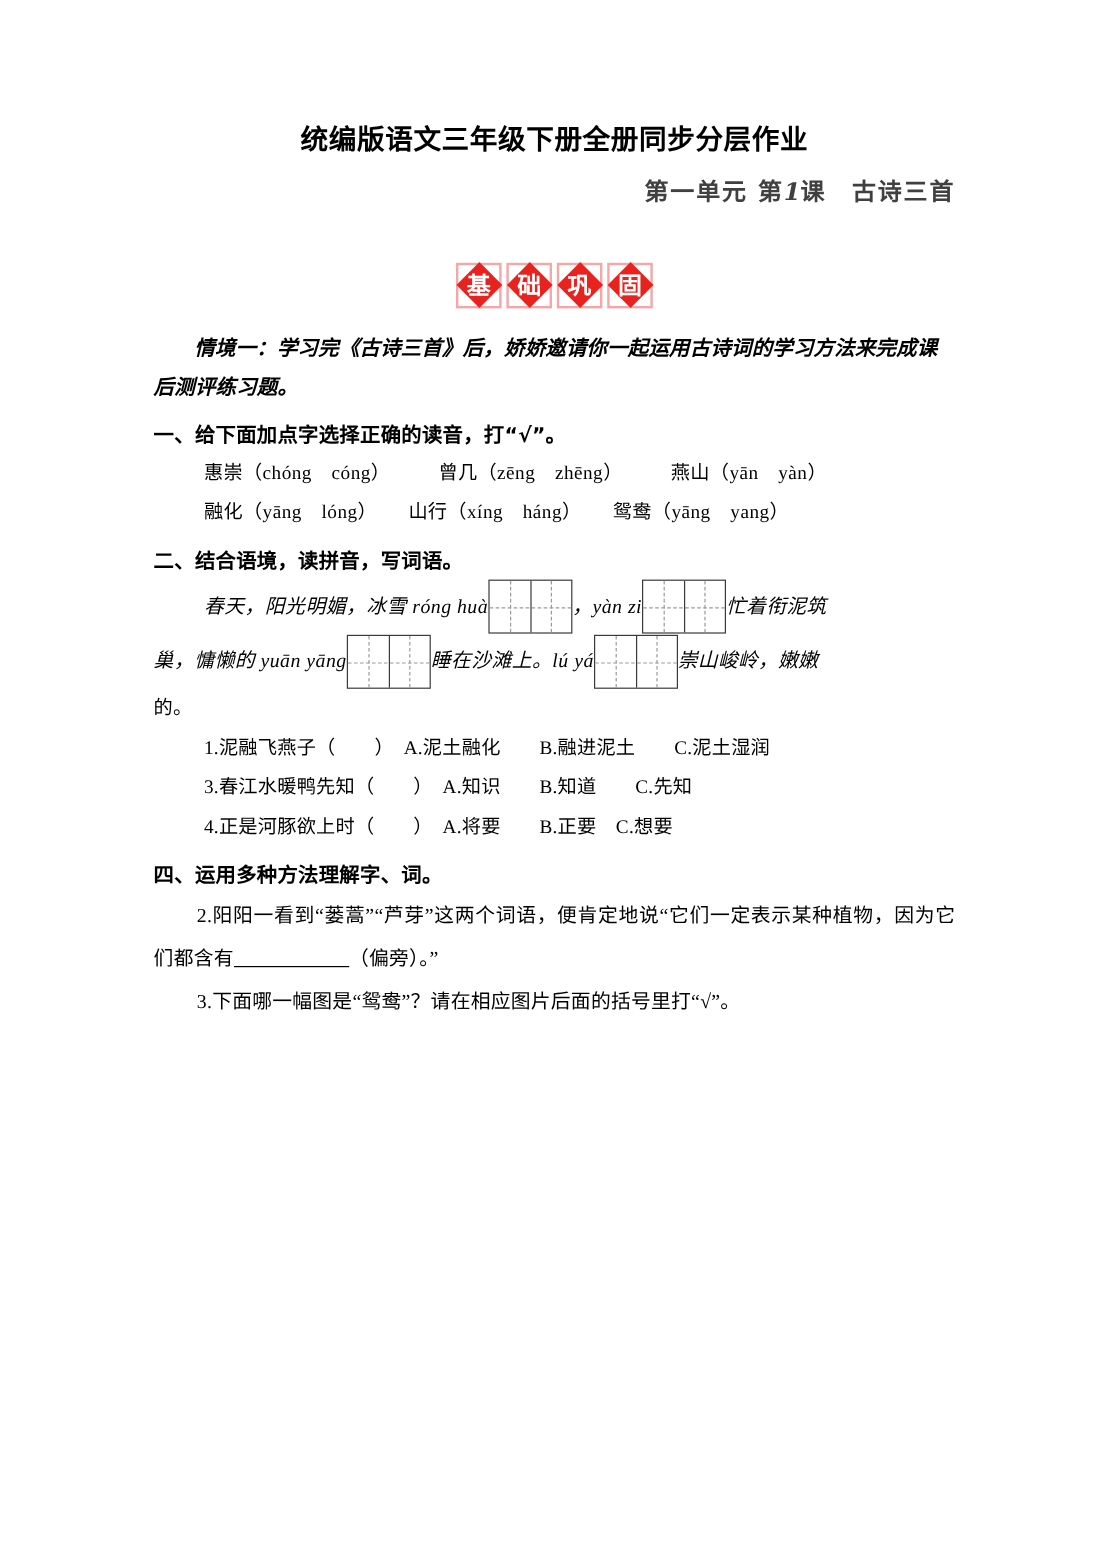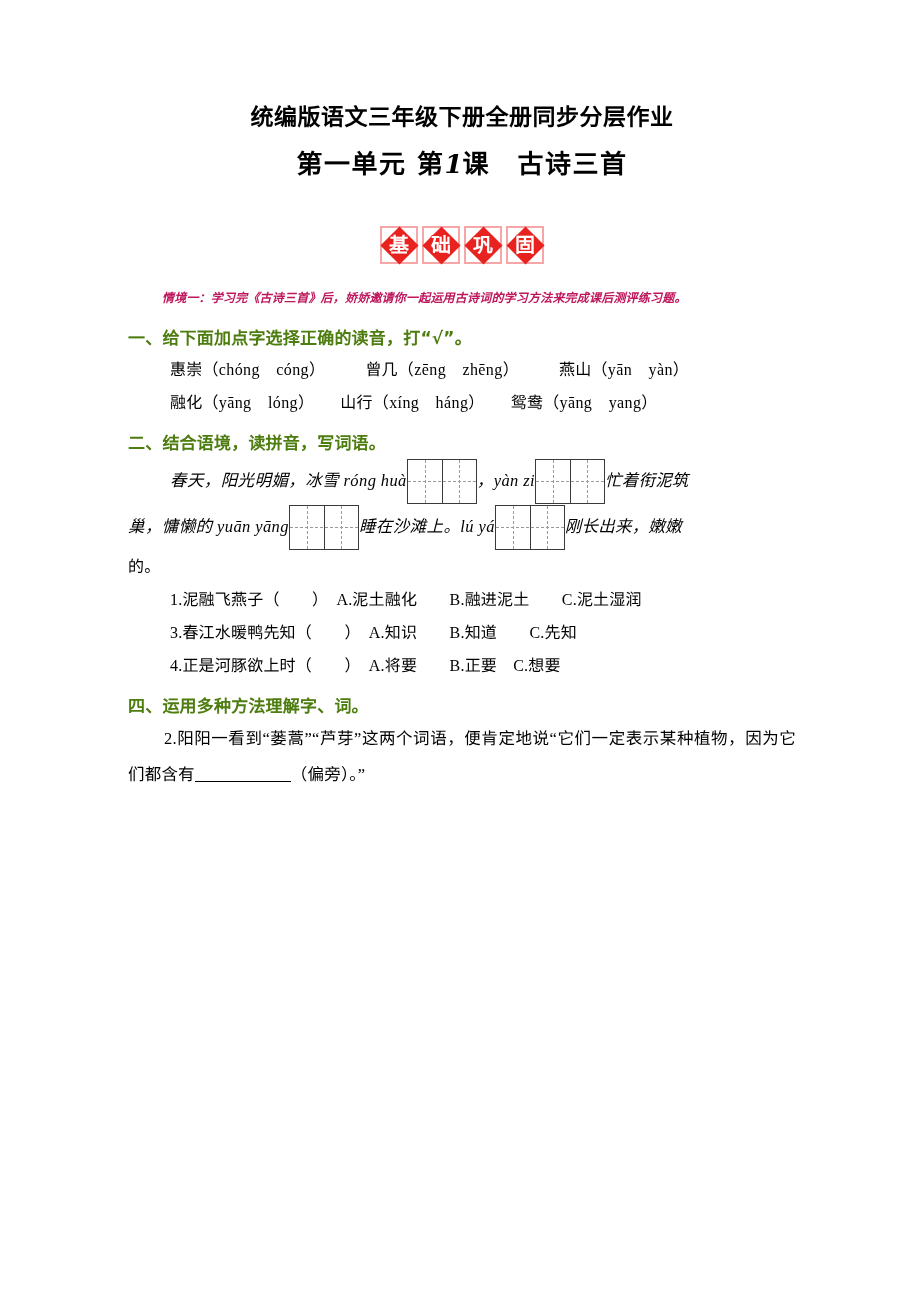--- a/index.html
+++ b/index.html
@@ -35,28 +35,28 @@
     text-align: center;
     font-family: "DejaVu Sans", "Liberation Sans", sans-serif;
     font-weight: bold;
     font-size: 23px;
     letter-spacing: 0.5px;
     line-height: 1.2;
     margin: 0 0 6px 0;
     color: #000;
   }
   .doc-subtitle {
-    text-align: center;
-    font-family: "DejaVu Sans", "Liberation Sans", sans-serif;
-    font-weight: bold;
-    font-size: 26px;
+    text-align: right;
+    font-family: "DejaVu Sans", "Liberation Sans", sans-serif;
+    font-weight: bold;
+    font-size: 20px;
     letter-spacing: 1.5px;
     line-height: 1.25;
     margin: 16px 0 0 0;
-    color: #000000;
+    color: #404040;
   }
   .doc-subtitle .lesson-num {
     font-style: italic;
     font-family: "DejaVu Serif", serif;
     letter-spacing: 0;
   }
 
   
   .badge-row {
     display: flex;
@@ -99,40 +99,40 @@
     color: #ffffff;
     line-height: 1;
     z-index: 2;
     text-shadow:
        1px 0 0 #e8231f, -1px 0 0 #e8231f,
        0 1px 0 #e8231f, 0 -1px 0 #e8231f;
   }
 
   
   .scenario {
-    color: #be185d;
+    color: #000000;
     font-family: "DejaVu Serif", "Liberation Serif", serif;
     font-weight: bold;
     font-style: italic;
-    font-size: 12px;
+    font-size: 17px;
     line-height: 32px;
     text-indent: 34px;
     margin-top: 18px;
     letter-spacing: 0.2px;
   }
 
   
   .sec-head {
     font-family: "DejaVu Sans", "Liberation Sans", sans-serif;
     font-weight: bold;
     font-size: 17px;
     line-height: 30px;
     margin-top: 9px;
     letter-spacing: 0.2px;
-    color: #4d7c0f;
+    color: #000000;
   }
 
   
   .body-line {
     font-size: 16px;
     line-height: 33px;
     letter-spacing: 0.2px;
     white-space: pre-wrap;
   }
   .indent1 { padding-left: 42px; }
@@ -234,28 +234,29 @@
     <div class="scenario">情境一：学习完《古诗三首》后，娇娇邀请你一起运用古诗词的学习方法来完成课后测评练习题。</div>
 
     <div class="sec-head">一、给下面加点字选择正确的读音，打“√”。</div>
     <div class="body-line indent1"><span>惠崇</span><span class="pinyin">（chóng　cóng）</span><span class="gap-lg"></span><span>曾几</span><span class="pinyin">（zēng　zhēng）</span><span class="gap-lg"></span><span>燕山</span><span class="pinyin">（yān　yàn）</span></div>
     <div class="body-line indent1"><span>融化</span><span class="pinyin">（yāng　lóng）</span><span class="gap-md"></span><span>山行</span><span class="pinyin">（xíng　háng）</span><span class="gap-md"></span><span>鸳鸯</span><span class="pinyin">（yāng　yang）</span></div>
 
     <div class="sec-head">二、结合语境，读拼音，写词语。</div>
 
     <div class="grid-flow indent1"><span class="tail-text pinyin">春天，阳光明媚，冰雪 róng huà</span><span class="tzg"><span class="v1"></span><span class="divider"></span><span class="v2"></span></span><span class="tail-text pinyin">，yàn zi</span><span class="tzg"><span class="v1"></span><span class="divider"></span><span class="v2"></span></span><span class="tail-text">忙着衔泥筑</span></div>
 
-    <div class="grid-flow"><span class="tail-text pinyin">巢，慵懒的 yuān yāng</span><span class="tzg"><span class="v1"></span><span class="divider"></span><span class="v2"></span></span><span class="tail-text pinyin">睡在沙滩上。lú yá</span><span class="tzg"><span class="v1"></span><span class="divider"></span><span class="v2"></span></span><span class="tail-text">刚长出来，嫩嫩</span></div>
+    <div class="grid-flow"><span class="tail-text pinyin">巢，慵懒的 yuān yāng</span><span class="tzg"><span class="v1"></span><span class="divider"></span><span class="v2"></span></span><span class="tail-text pinyin">睡在沙滩上。lú yá</span><span class="tzg"><span class="v1"></span><span class="divider"></span><span class="v2"></span></span><span class="tail-text">崇山峻岭，嫩嫩</span></div>
 
     <div class="body-line">的。</div>
 
     <div class="body-line indent1">1.泥融飞燕子（　　）　A.泥土融化　　B.融进泥土　　C.泥土湿润</div>
     <div class="body-line indent1">3.春江水暖鸭先知（　　）　A.知识　　B.知道　　C.先知</div>
     <div class="body-line indent1">4.正是河豚欲上时（　　）　A.将要　　B.正要　C.想要</div>
 
     <div class="sec-head">四、运用多种方法理解字、词。</div>
 
 
     <div class="para"><span>2.阳阳一看到“蒌蒿”“芦芽”这两个词语，便肯定地说“它们一定表示某种植物，因为它们都含有</span><span class="blank-u blank-long"></span><span>（偏旁）。”</span></div>
 
+    <div class="para">3.下面哪一幅图是“鸳鸯”？请在相应图片后面的括号里打“√”。</div>
 
   </div>
 </div>
 
 </body></html>

